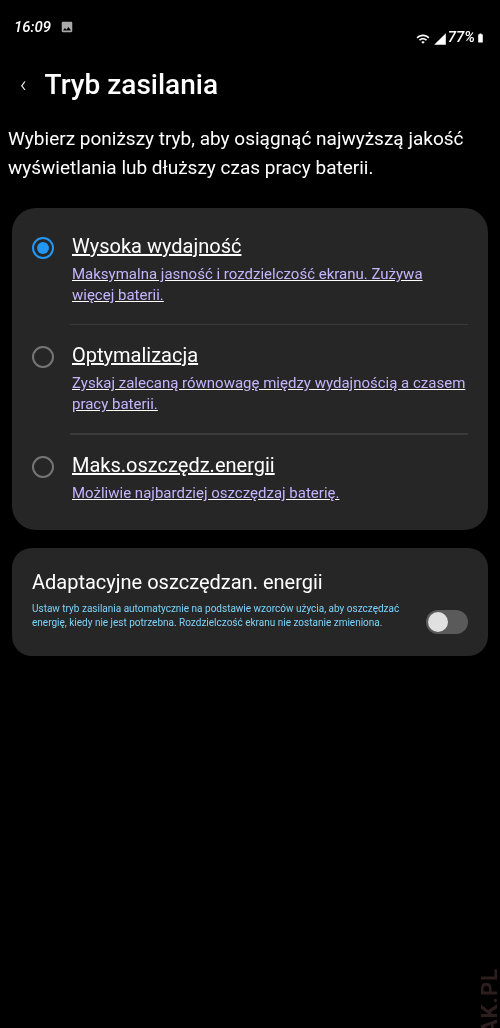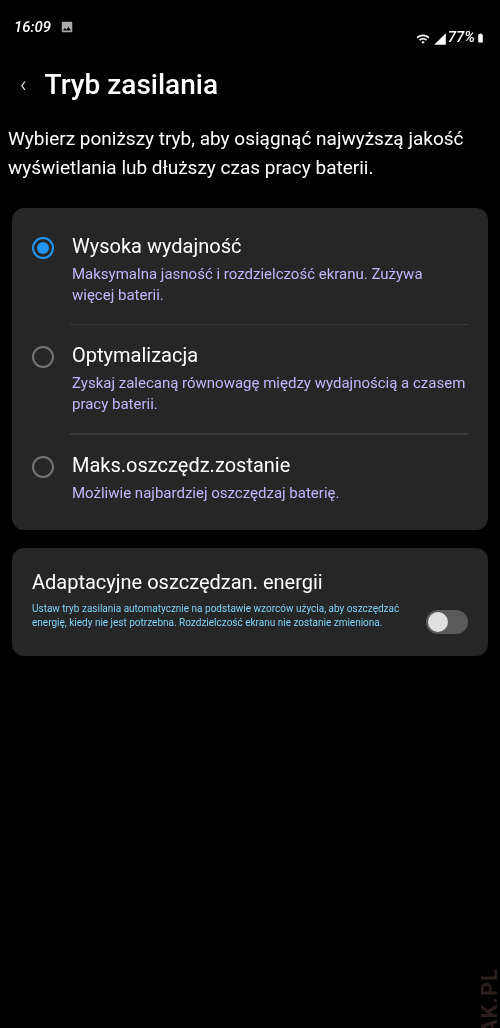--- a/index.html
+++ b/index.html
@@ -51,22 +51,23 @@
     }
     .description {
       padding: 0 8px 26px;
       font-size: 19px;
       line-height: 1.5;
       font-weight: 400;
     }
     .card {
       background: #262626;
       margin: 0 12px 18px;
-      border-radius: 12px;
+      border-radius: 24px;
       padding: 8px 0;
+      text-decoration: underline;
     }
     .option {
       display: flex;
       align-items: flex-start;
       padding: 18px 20px;
       gap: 18px;
     }
     .option-content {
       flex: 1;
     }
@@ -103,21 +104,21 @@
       border-radius: 50%;
     }
     .divider {
       height: 1px;
       background: #3a3a3a;
       margin: 0 20px 0 58px;
     }
     .adaptive-card {
       background: #262626;
       margin: 0 12px;
-      border-radius: 12px;
+      border-radius: 20px;
       padding: 22px 20px;
       display: flex;
       align-items: flex-start;
       gap: 16px;
     }
     .adaptive-content {
       flex: 1;
     }
     .adaptive-title {
       font-size: 20px;
@@ -221,21 +222,21 @@
     <div class="option-content">
       <div class="option-title">Optymalizacja</div>
       <div class="option-desc">Zyskaj zalecaną równowagę między wydajnością a czasem pracy baterii.</div>
     </div>
   </div>
   <div class="divider"></div>
   <div class="divider"></div>
   <div class="option">
     <div class="radio"></div>
     <div class="option-content">
-      <div class="option-title">Maks.oszczędz.zostanie</div>
+      <div class="option-title">Maks.oszczędz.energii</div>
       <div class="option-desc">Możliwie najbardziej oszczędzaj baterię.</div>
     </div>
   </div>
 </div>
 
 <div class="adaptive-card">
   <div class="adaptive-content">
     <div class="adaptive-title">Adaptacyjne oszczędzan. energii</div>
     <div class="adaptive-desc">Ustaw tryb zasilania automatycznie na podstawie wzorców użycia, aby oszczędzać energię, kiedy nie jest potrzebna. Rozdzielczość ekranu nie zostanie zmieniona.</div>
   </div>

